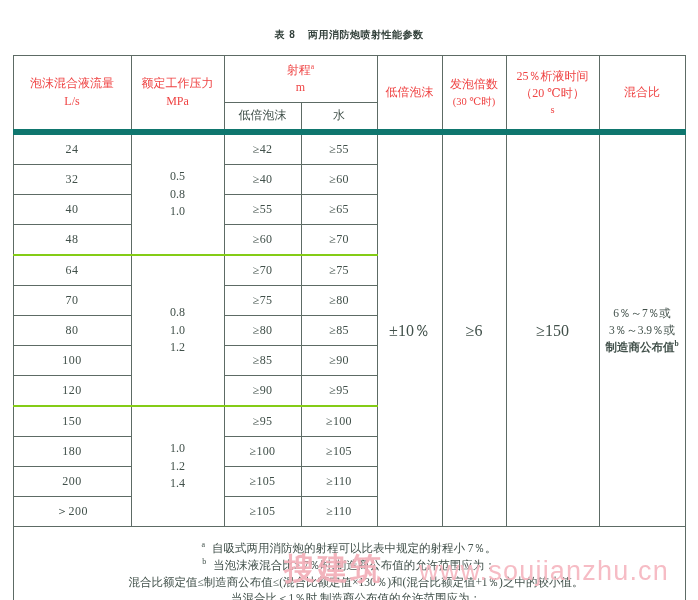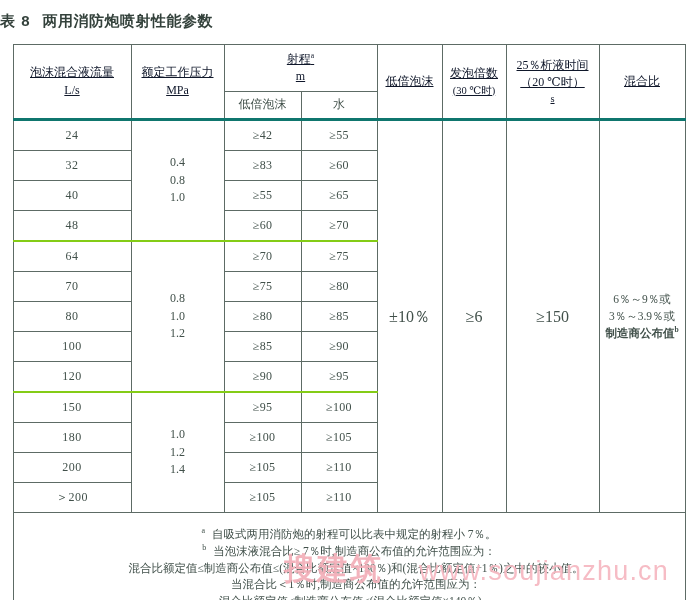--- a/index.html
+++ b/index.html
@@ -17,26 +17,26 @@
   }
 
   #page {
     position: relative;
     width: 698px;
     height: 600px;
     box-sizing: border-box;
   }
 
   .table-title {
-    text-align: left;
-    font-size: 15px;
+    text-align: center;
+    font-size: 10px;
     font-weight: bold;
     letter-spacing: 0.5px;
     color: #33413b;
-    padding-top: 12px;
+    padding-top: 28px;
     padding-bottom: 13px;
     font-family: "Liberation Sans", "DejaVu Sans", sans-serif;
   }
   .table-title .tnum { font-weight: bold; letter-spacing: 1px; }
   .title-gap { display: inline-block; width: 12px; }
 
   table.main {
     border-collapse: collapse;
     width: 672px;
     margin: 0 auto;
@@ -55,23 +55,22 @@
   }
 
   
   table.main {
     border: 1px solid #4b5954;
   }
 
   th.hdr {
     height: 72px;
     font-size: 12px;
-    color: #0f172a;
+    color: #ef4444;
     padding: 2px 3px;
-    text-decoration: underline;
   }
   th.hdr .l1 { display:block; }
   th.hdr .l2 { display:block; }
   th.hdr .l3 { display:block; font-size: 10.5px; }
 
   th.sub {
     height: 26px;
     font-size: 12px;
   }
 
@@ -99,21 +98,21 @@
   }
   td.ratio {
     font-size: 11.5px;
     line-height: 1.95;
   }
   td.ratio .rl { display: block; }
   td.ratio .bold { font-weight: bold; }
 
   
   tr.group-start > td { border-top: 2px solid #84cc16; }
-  tr.first-data > td { border-top: 3px solid #0f766e; }
+  tr.first-data > td { border-top: 6px solid #0f766e; }
 
   td.notes {
     text-align: left;
     padding: 9px 10px 10px 14px;
     font-size: 11.5px;
     line-height: 2.0;
     border-top: 2px solid #515f59;
     height: 110px;
     vertical-align: top;
   }
@@ -204,38 +203,38 @@
       <tr>
         <th class="sub">低倍泡沫</th>
         <th class="sub">水</th>
       </tr>
     </thead>
     <tbody>
 
       <tr class="first-data">
         <td class="flow">24</td>
         <td class="press" rowspan="4">
-          <span class="pv">0.4</span>
+          <span class="pv">0.5</span>
           <span class="pv">0.8</span>
           <span class="pv">1.0</span>
         </td>
         <td class="range">≥42</td>
         <td class="range">≥55</td>
         <td class="merged" rowspan="13">±10％</td>
         <td class="merged" rowspan="13">≥6</td>
         <td class="merged" rowspan="13">≥150</td>
         <td class="merged ratio" rowspan="13">
-          <span class="rl">6％～9％或</span>
+          <span class="rl">6％～7％或</span>
           <span class="rl">3％～3.9％或</span>
           <span class="rl bold"><span>制造商公布值</span><span class="sup">b</span></span>
         </td>
       </tr>
       <tr>
         <td class="flow">32</td>
-        <td class="range">≥83</td>
+        <td class="range">≥40</td>
         <td class="range">≥60</td>
       </tr>
       <tr>
         <td class="flow">40</td>
         <td class="range">≥55</td>
         <td class="range">≥65</td>
       </tr>
       <tr>
         <td class="flow">48</td>
         <td class="range">≥60</td>

